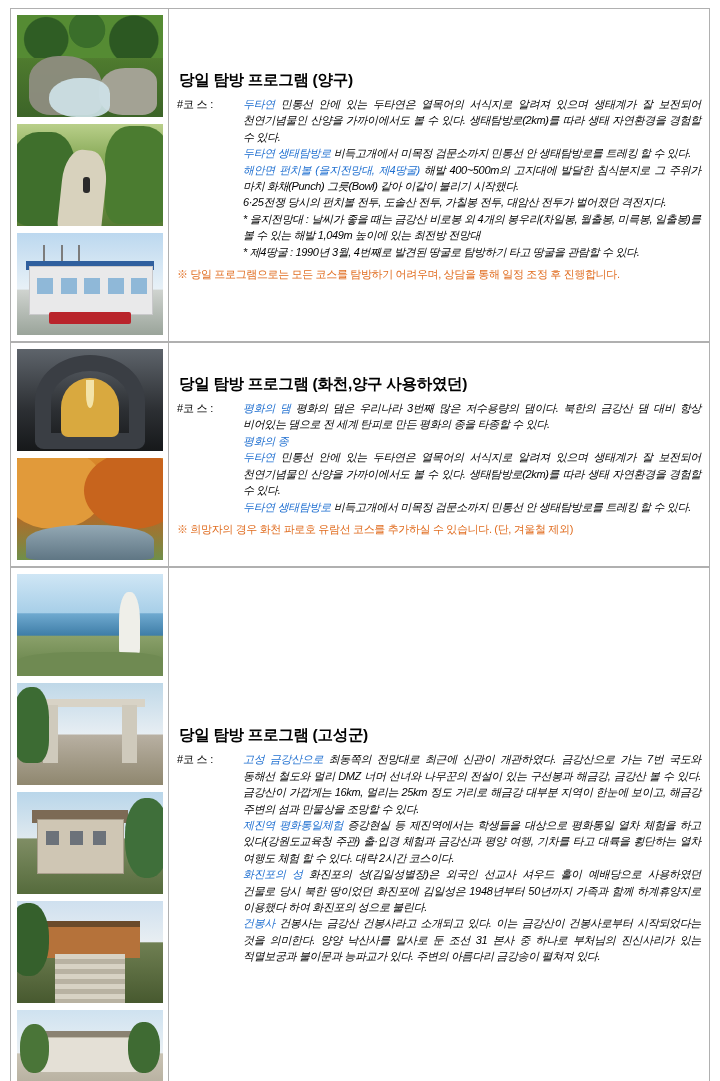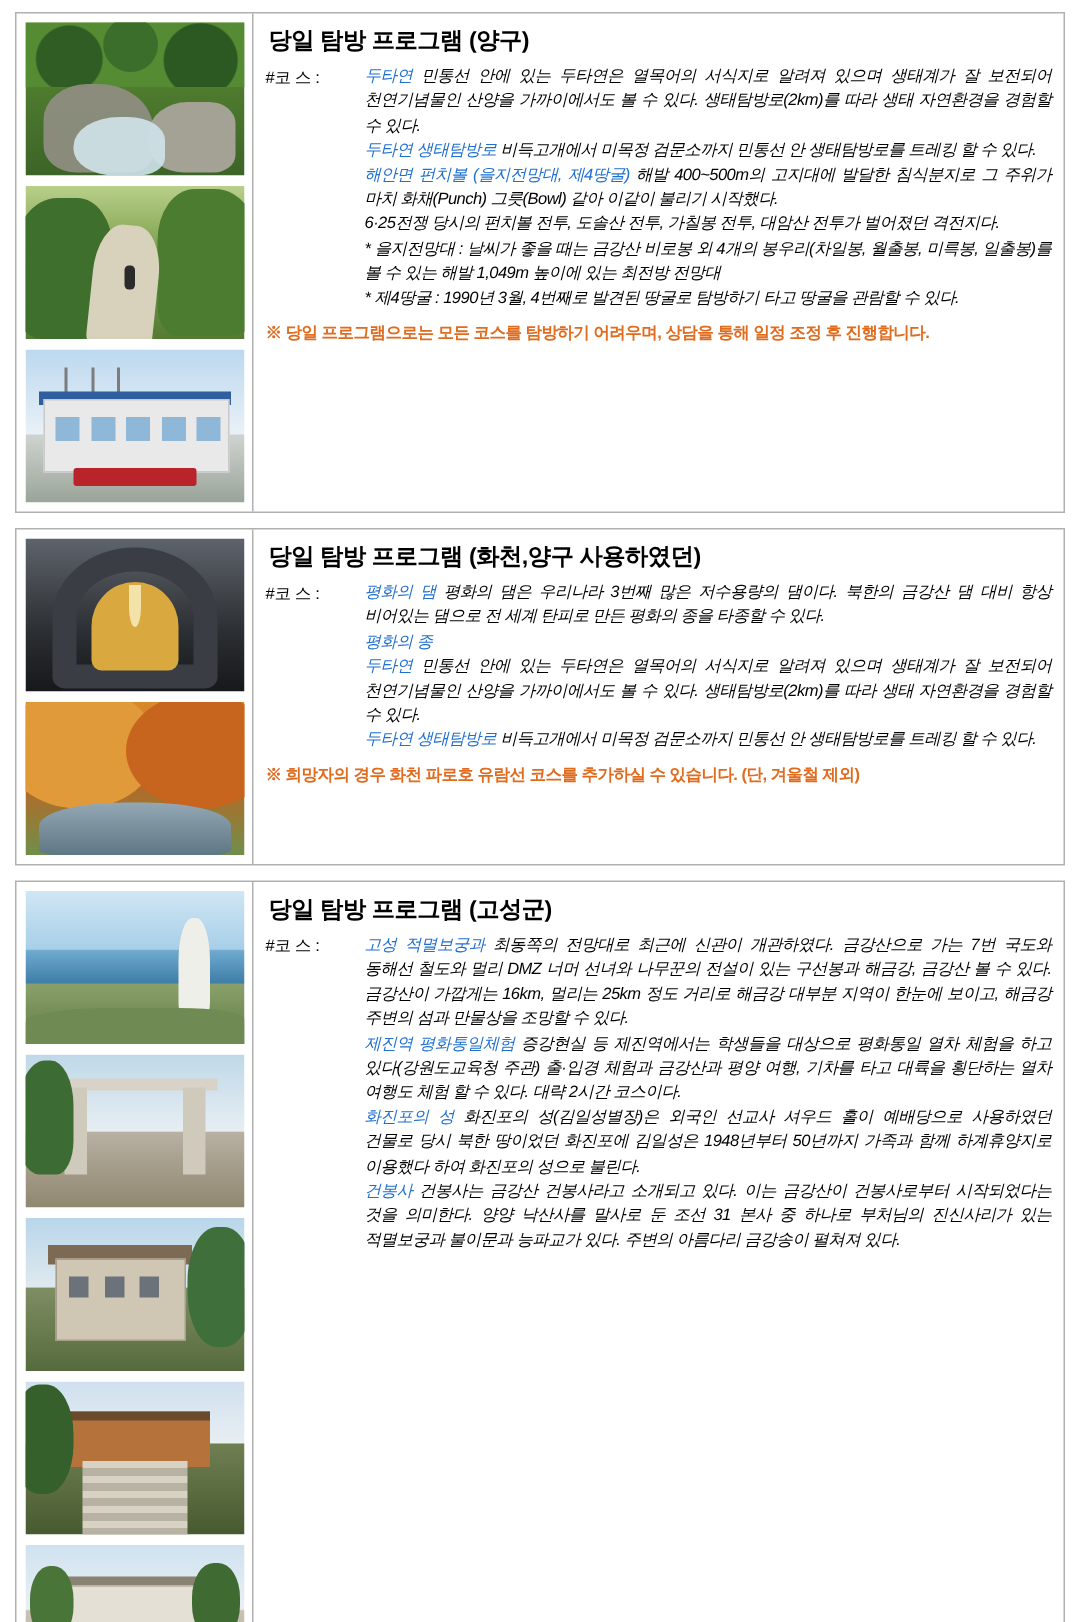--- a/index.html
+++ b/index.html
@@ -14,25 +14,24 @@
     -webkit-font-smoothing: antialiased;
   }
   .page {
     width: 720px;
     box-sizing: border-box;
     padding: 8px 10px 10px 10px;
   }
   .card {
     border: 1px solid #b0b0b0;
     box-sizing: border-box;
-    margin-bottom: 10px;
     background: #ffffff;
     display: flex;
     flex-direction: row;
-    align-items: flex-start;
+    align-items: center;
   }
   .photo-col {
     width: 158px;
     flex: 0 0 158px;
     border-right: 1px solid #b0b0b0;
     box-sizing: border-box;
     padding: 5px 4px 5px 5px;
     display: flex;
     flex-direction: column;
     gap: 5px;
@@ -89,21 +88,20 @@
   .kw-b {
     color: #1f6fd0;
   }
   .note {
     margin-top: auto;
     padding-top: 7px;
     font-size: 11px;
     color: #e06c1f;
     letter-spacing: -0.35px;
     padding-bottom: 2px;
-    font-weight: bold;
   }
 
   .p-valley { background: linear-gradient(#7fa94a 0%, #4e7a2e 45%, #3c6428 100%); }
   .p-valley .rock { position:absolute; left:8%; top:40%; width:50%; height:58%; background:#8e8d80; border-radius:40% 50% 20% 30%; opacity:.95;}
   .p-valley .rock2 { position:absolute; right:4%; top:52%; width:40%; height:46%; background:#a3a294; border-radius:45% 30% 25% 40%;}
   .p-valley .water { position:absolute; left:22%; top:62%; width:42%; height:38%; background:#cfe3ea; border-radius:50% 40% 30% 45%; opacity:.9;}
   .p-valley .tree { position:absolute; top:-4%; left:0; width:100%; height:46%; background:radial-gradient(circle at 20% 60%, #2f5d24 0 18%, transparent 19%), radial-gradient(circle at 48% 40%, #3a6e2a 0 22%, transparent 23%), radial-gradient(circle at 80% 62%, #2c5822 0 20%, transparent 21%), #558b33; }
 
   .p-trail { background: linear-gradient(#b9cf8a 0%, #7fa34f 40%, #557a33 100%); }
   .p-trail .path { position:absolute; left:30%; top:25%; width:30%; height:80%; background:#d8d2bd; transform: rotate(6deg); border-radius:40% 40% 10% 10%; }
@@ -263,21 +261,21 @@
           <div class="bldg"></div>
           <div class="tree5"></div>
           <div class="tree6"></div>
       </div>
     </div>
     <div class="content-col">
       <div class="card-title">당일 탐방 프로그램 (고성군)</div>
       <div class="body-table">
         <div class="label-cell">#코  스 :</div>
         <div class="para-cell">
-          <p class="para"><span class="kw-b">고성 적멸보궁과</span> <span>최동쪽의 전망대로 최근에 신관이 개관하였다. 금강산으로 가는 7번 국도와 동해선 철도와 멀리 DMZ 너머 선녀와 나무꾼의 전설이 있는 구선봉과 해금강, 금강산 볼 수 있다. 금강산이 가깝게는 16km, 멀리는 25km 정도 거리로 해금강 대부분 지역이 한눈에 보이고, 해금강 주변의 섬과 만물상을 조망할 수 있다.</span></p>
+          <p class="para"><span class="kw-b">고성 금강산으로</span> <span>최동쪽의 전망대로 최근에 신관이 개관하였다. 금강산으로 가는 7번 국도와 동해선 철도와 멀리 DMZ 너머 선녀와 나무꾼의 전설이 있는 구선봉과 해금강, 금강산 볼 수 있다. 금강산이 가깝게는 16km, 멀리는 25km 정도 거리로 해금강 대부분 지역이 한눈에 보이고, 해금강 주변의 섬과 만물상을 조망할 수 있다.</span></p>
           <p class="para"><span class="kw-b">제진역 평화통일체험</span> <span>증강현실 등 제진역에서는 학생들을 대상으로 평화통일 열차 체험을 하고 있다(강원도교육청 주관) 출·입경 체험과 금강산과 평양 여행, 기차를 타고 대륙을 횡단하는 열차 여행도 체험 할 수 있다. 대략 2시간 코스이다.</span></p>
           <p class="para"><span class="kw-b">화진포의 성</span> <span>화진포의 성(김일성별장)은 외국인 선교사 셔우드 홀이 예배당으로 사용하였던 건물로 당시 북한 땅이었던 화진포에 김일성은 1948년부터 50년까지 가족과 함께 하계휴양지로 이용했다 하여 화진포의 성으로 불린다.</span></p>
           <p class="para"><span class="kw-b">건봉사</span> <span>건봉사는 금강산 건봉사라고 소개되고 있다. 이는 금강산이 건봉사로부터 시작되었다는 것을 의미한다. 양양 낙산사를 말사로 둔 조선 31 본사 중 하나로 부처님의 진신사리가 있는 적멸보궁과 불이문과 능파교가 있다. 주변의 아름다리 금강송이 펼쳐져 있다.</span></p>
         </div>
       </div>
 
     </div>
   </div>
 
 </div>

